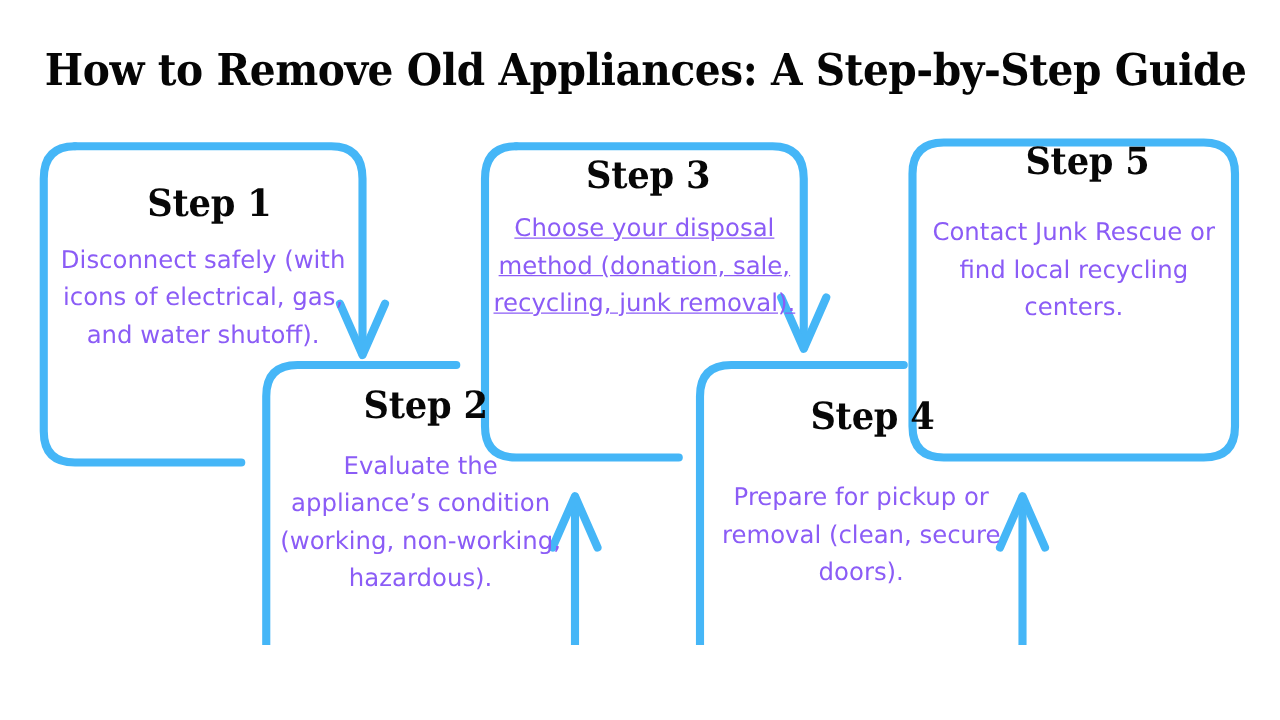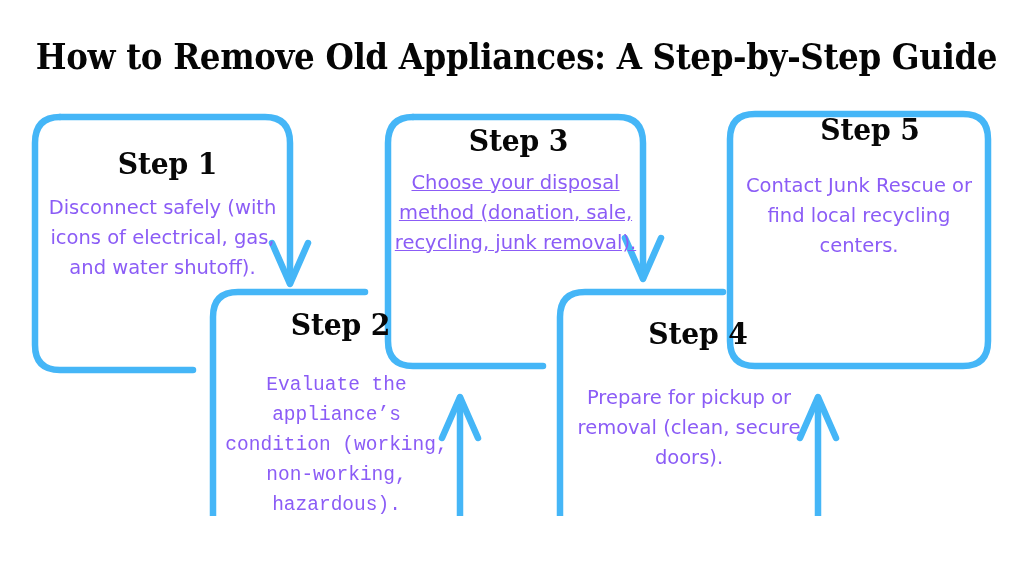--- a/index.html
+++ b/index.html
@@ -59,21 +59,21 @@
     text-align: center;
     padding: 0 6px;
   }
   
   #step1 { left: 35px;  top: 117px; width: 255px; height: 253px; margin-top: 23px; }
   #step1 .step-head { margin-top: 6px;  margin-left: 10px; }
   #step1 .step-body { margin-top: 12px; }
 
   #step2 { left: 213px; top: 299px; width: 247px; height: 248px; }
   #step2 .step-head { margin-top: 8px;  margin-left: 8px; }
-  #step2 .step-body { margin-top: 28px; font-family: Liberation Mono, monospace; }
+  #step2 .step-body { margin-top: 16px; }
 
   #step3 { left: 388px; top: 117px; width: 255px; height: 249px; }
   #step3 .step-head { margin-top: 6px;  margin-left: 6px; }
   #step3 .step-body { margin-top: 10px; text-decoration: underline; }
 
   #step4 { left: 560px; top: 308px; width: 258px; height: 248px; }
   #step4 .step-head { margin-top: 8px;  margin-left: 18px; }
   #step4 .step-body { margin-top: 32px; }
 
   #step5 { left: 730px; top: 104px; width: 258px; height: 252px; }

